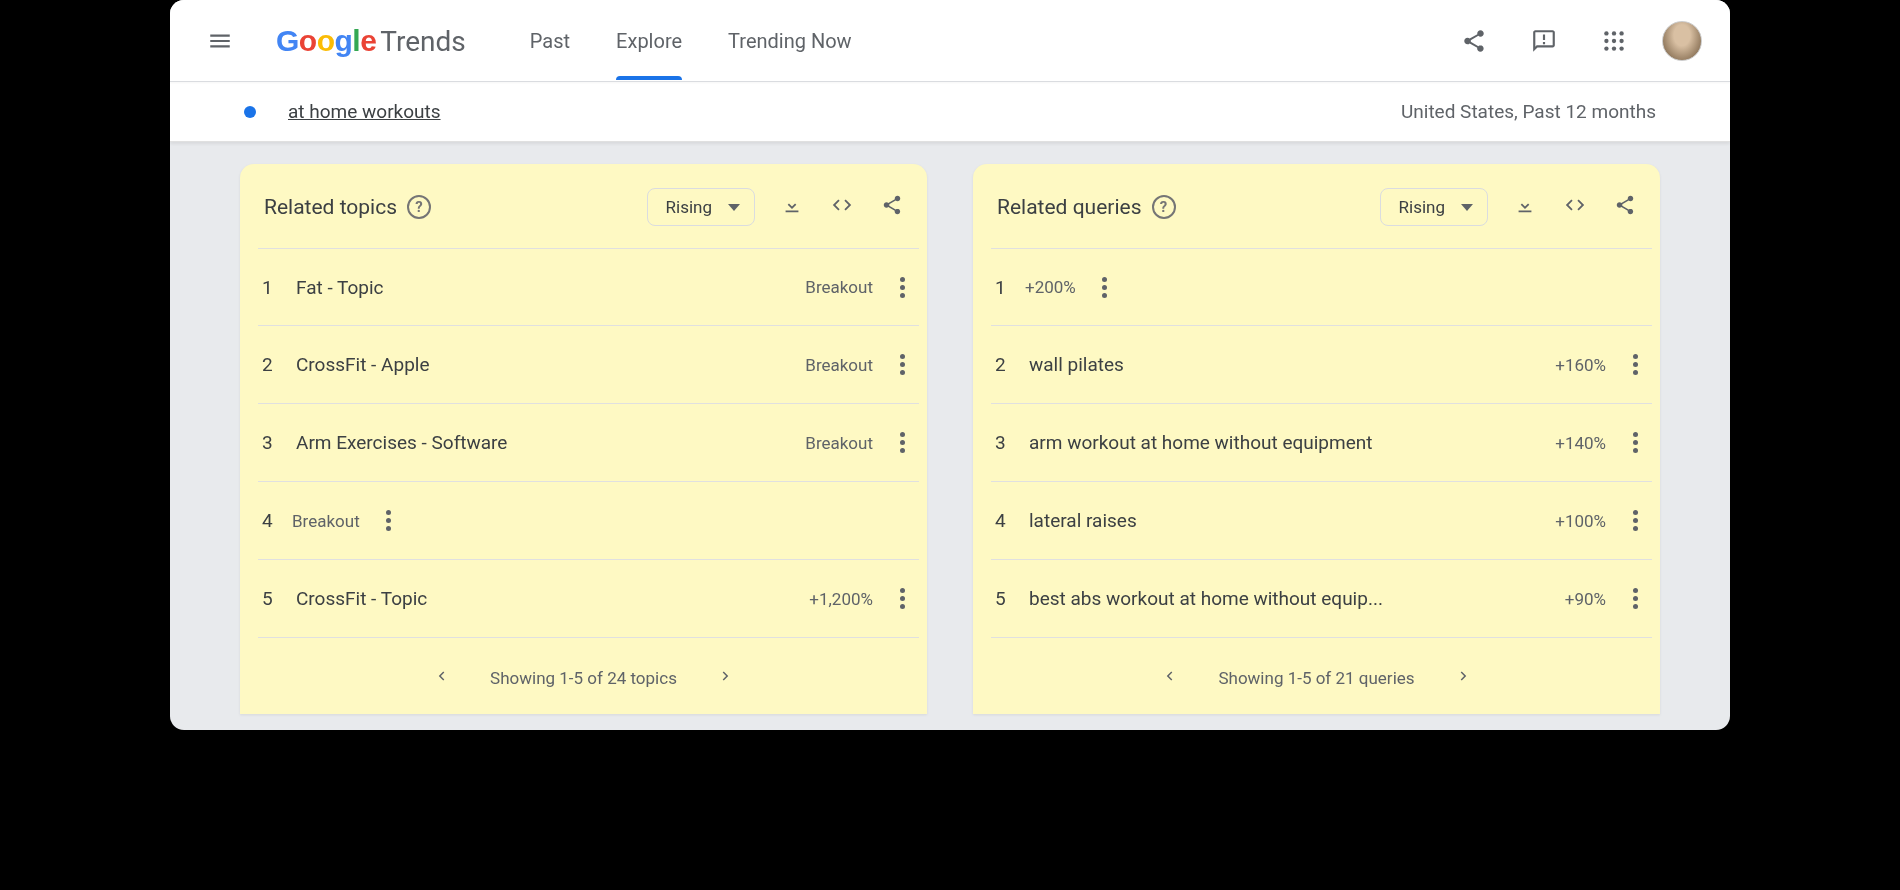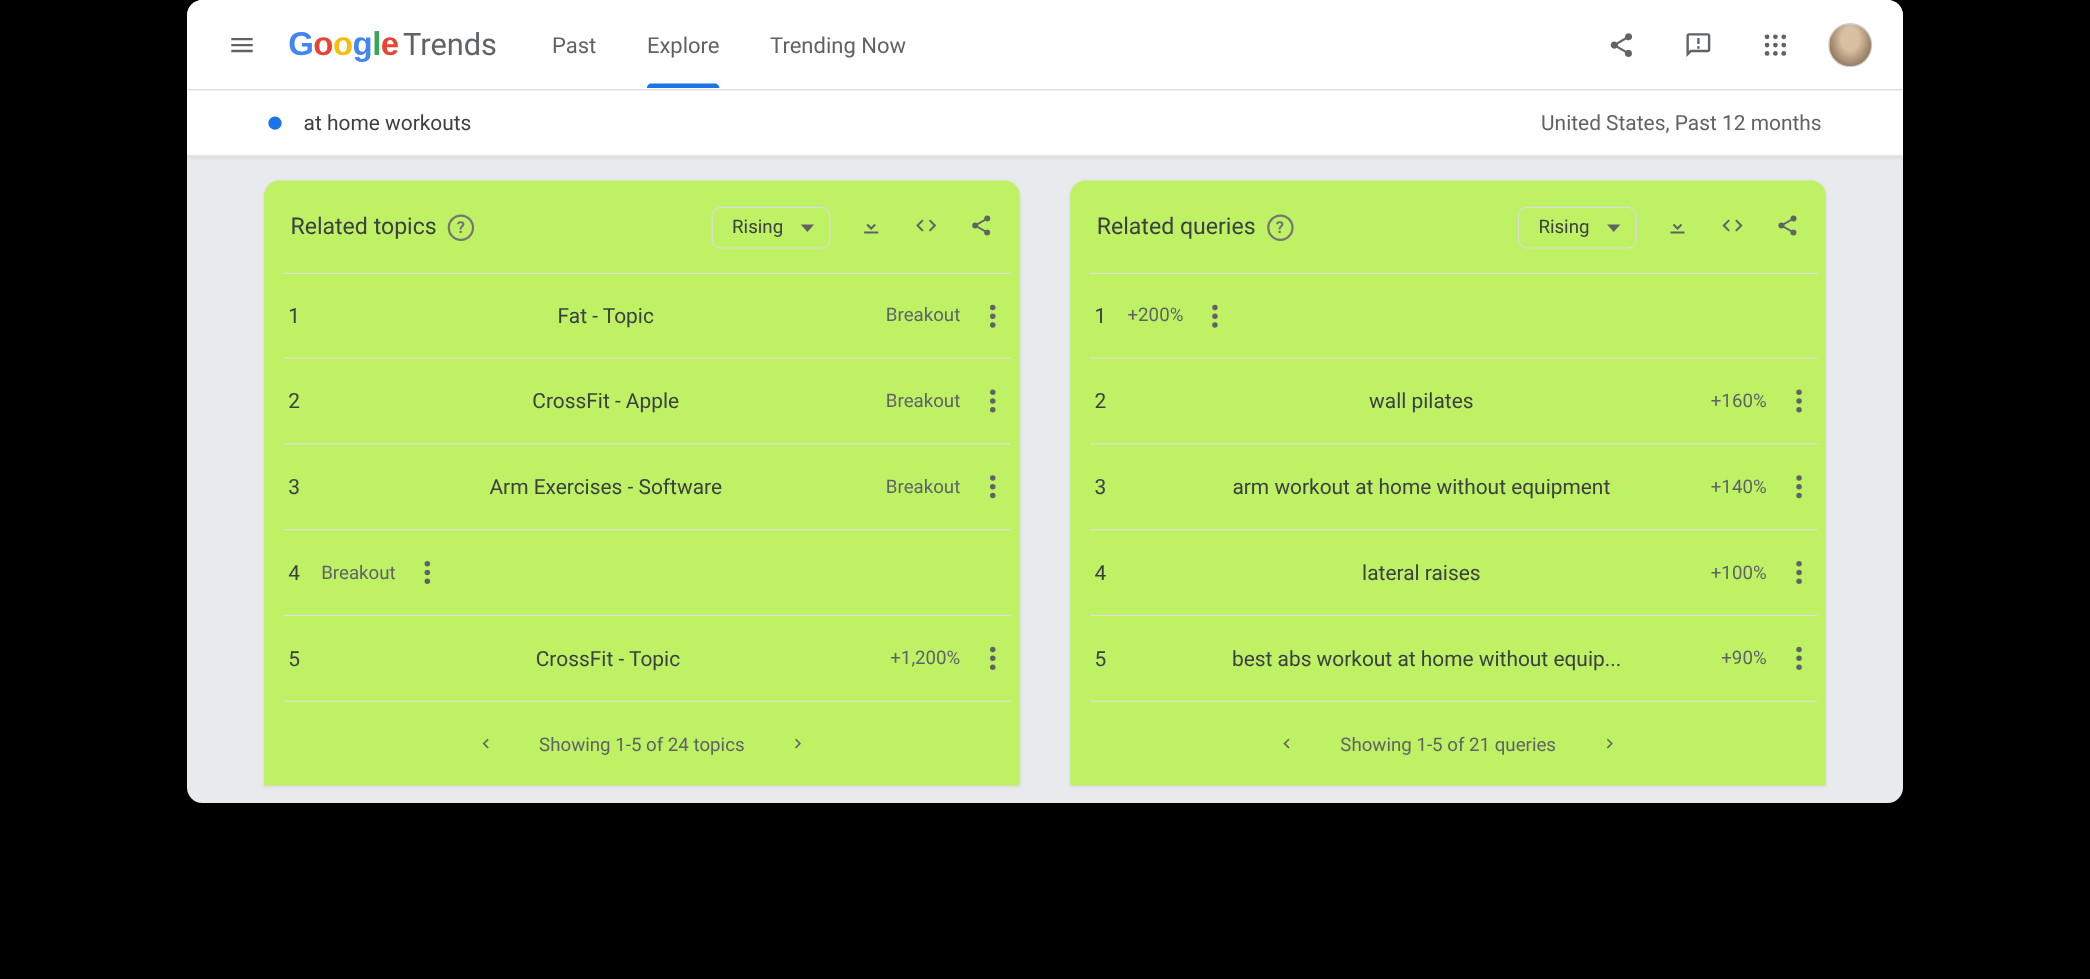--- a/index.html
+++ b/index.html
@@ -14,59 +14,59 @@
   .frame{
     width:1560px;height:730px;
     background:#e8eaed;
     border-radius:14px;
     overflow:hidden;
     position:relative;
     margin-top:0;
   }
   .topbar{
     background:#fff;height:82px;display:flex;align-items:center;
-    padding:0 28px;gap:14px;position:relative;
+    padding:0 28px;gap:28px;position:relative;
     border-bottom:1px solid #dadce0;
     box-shadow:0 1px 2px rgba(0,0,0,.04);
   }
   .icon-btn{width:44px;height:44px;display:flex;align-items:center;justify-content:center;border-radius:50%;color:#5f6368;cursor:pointer;}
   .icon-btn svg{width:26px;height:26px;fill:#5f6368;}
   .logo-wrap{display:flex;align-items:baseline;gap:4px;margin-left:6px;margin-right:36px;}
   .g-logo{font-family:"Product Sans",Arial,sans-serif;font-size:30px;font-weight:600;letter-spacing:-0.5px;}
   .g-logo .b{color:#4285F4}.g-logo .r{color:#EA4335}.g-logo .y{color:#FBBC05}.g-logo .g{color:#34A853}
   .trends-word{font-size:28px;color:#5f6368;}
   nav.tabs{display:flex;gap:46px;}
   nav.tabs .tab{font-size:20px;color:#5f6368;cursor:pointer;position:relative;padding:26px 0;}
   nav.tabs .tab.active::after{content:"";position:absolute;left:0;right:0;bottom:-1px;height:4px;background:#1a73e8;border-radius:4px 4px 0 0;}
   .topbar .spacer{flex:1;}
   .right-icons{display:flex;gap:26px;align-items:center;}
   .avatar{width:40px;height:40px;border-radius:50%;background:linear-gradient(145deg,#c4b39a,#6b5a44);background-image:radial-gradient(ellipse at 50% 35%,#d9c0a3 30%,#7a6247 90%);border:1px solid #ccc;}
   .subbar{
     background:#fff;height:60px;display:flex;align-items:center;justify-content:space-between;
     padding:0 74px;border-bottom:1px solid #e0e0e0;color:#5f6368;font-size:19px;
     box-shadow:0 2px 3px rgba(0,0,0,.07);
   }
-  .term-wrap{display:flex;align-items:center;gap:20px;color:#3c4043;}
+  .term-wrap{display:flex;align-items:center;gap:32px;color:#3c4043;text-decoration:underline;}
   .blue-dot{width:12px;height:12px;border-radius:50%;background:#1a73e8;}
   .content{display:flex;gap:46px;padding:22px 70px 16px 70px;height:calc(100% - 82px - 60px);}
-  .card{flex:1;background:#bef264;border-radius:14px 14px 0 0;padding:24px 0 8px 0;
+  .card{flex:1;background:#fef9c3;border-radius:14px 14px 0 0;padding:24px 0 8px 0;
     box-shadow:0 1px 3px rgba(0,0,0,.08);display:flex;flex-direction:column;min-height:0;}
   .card-head{display:flex;align-items:center;padding:0 24px 22px 24px;}
   .card-title{font-size:21px;color:#3c4043;margin-right:10px;}
   .help-circle{width:24px;height:24px;border:2px solid #757575;border-radius:50%;display:flex;align-items:center;justify-content:center;color:#757575;font-size:15px;font-weight:700;}
   .card-head .spacer{flex:1;}
   .sort-pill{border:1px solid #dadce0;border-radius:8px;padding:8px 14px 8px 18px;display:flex;align-items:center;gap:16px;color:#3c4043;font-size:17px;cursor:pointer;}
   .tri{width:0;height:0;border-left:6px solid transparent;border-right:6px solid transparent;border-top:7px solid #5f6368;}
   .head-icons{display:flex;gap:28px;margin-left:26px;}
   .head-icons svg{width:22px;height:22px;fill:#5f6368;}
   .rows{flex:1;padding:0 8px 0 18px;}
   .row{display:flex;align-items:center;min-height:78px;border-bottom:1px solid #e0e0e0;padding-right:6px;font-size:19px;color:#3c4043;}
   .row:first-child{border-top:1px solid #e0e0e0;}
   .row .rank{width:34px;text-align:left;padding-left:4px;}
-  .row .label{flex:1;padding-left:4px;white-space:nowrap;overflow:hidden;text-overflow:ellipsis;text-align:center;}
+  .row .label{flex:1;padding-left:4px;white-space:nowrap;overflow:hidden;text-overflow:ellipsis;}
   .row .metric{color:#5f6368;font-size:17px;margin-right:18px;}
   .kebab{width:22px;display:flex;flex-direction:column;gap:3px;align-items:center;cursor:pointer;}
   .kebab span{width:5px;height:5px;background:#5f6368;border-radius:50%;}
   .pager{height:56px;display:flex;align-items:center;justify-content:center;gap:40px;color:#5f6368;font-size:17px;}
   .pager svg{width:18px;height:18px;fill:#5f6368;}
 </style>
 </head>
 <body>
 
 <div class="frame">

